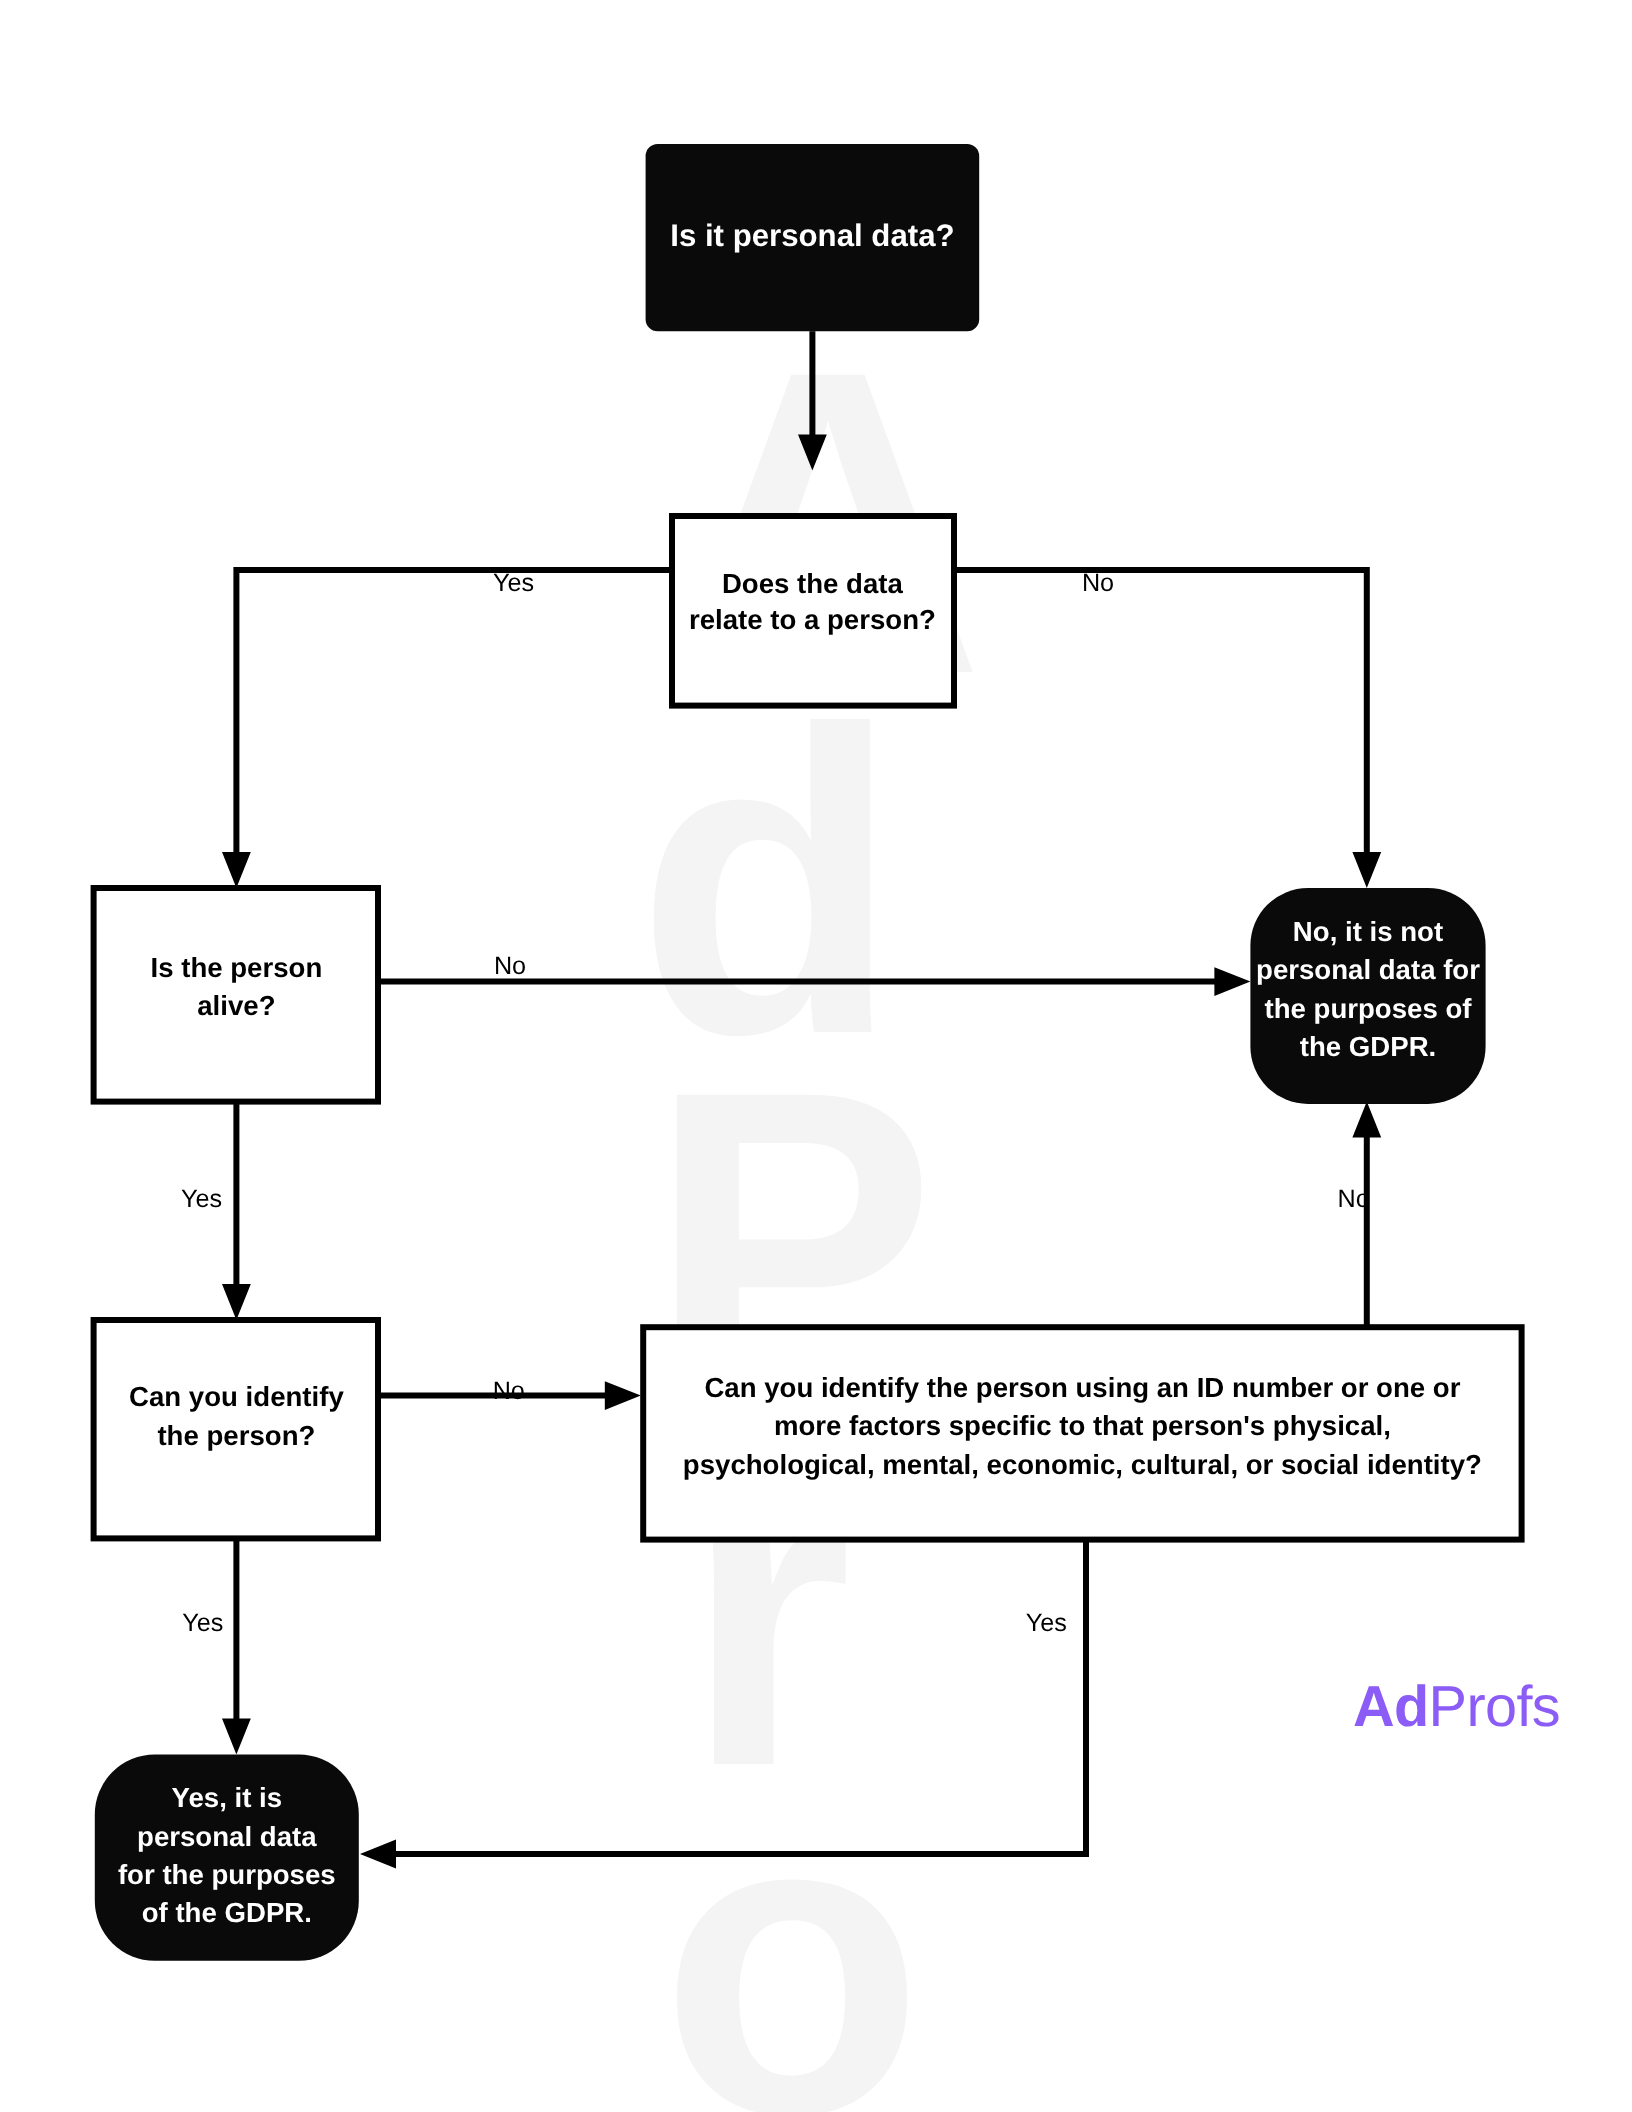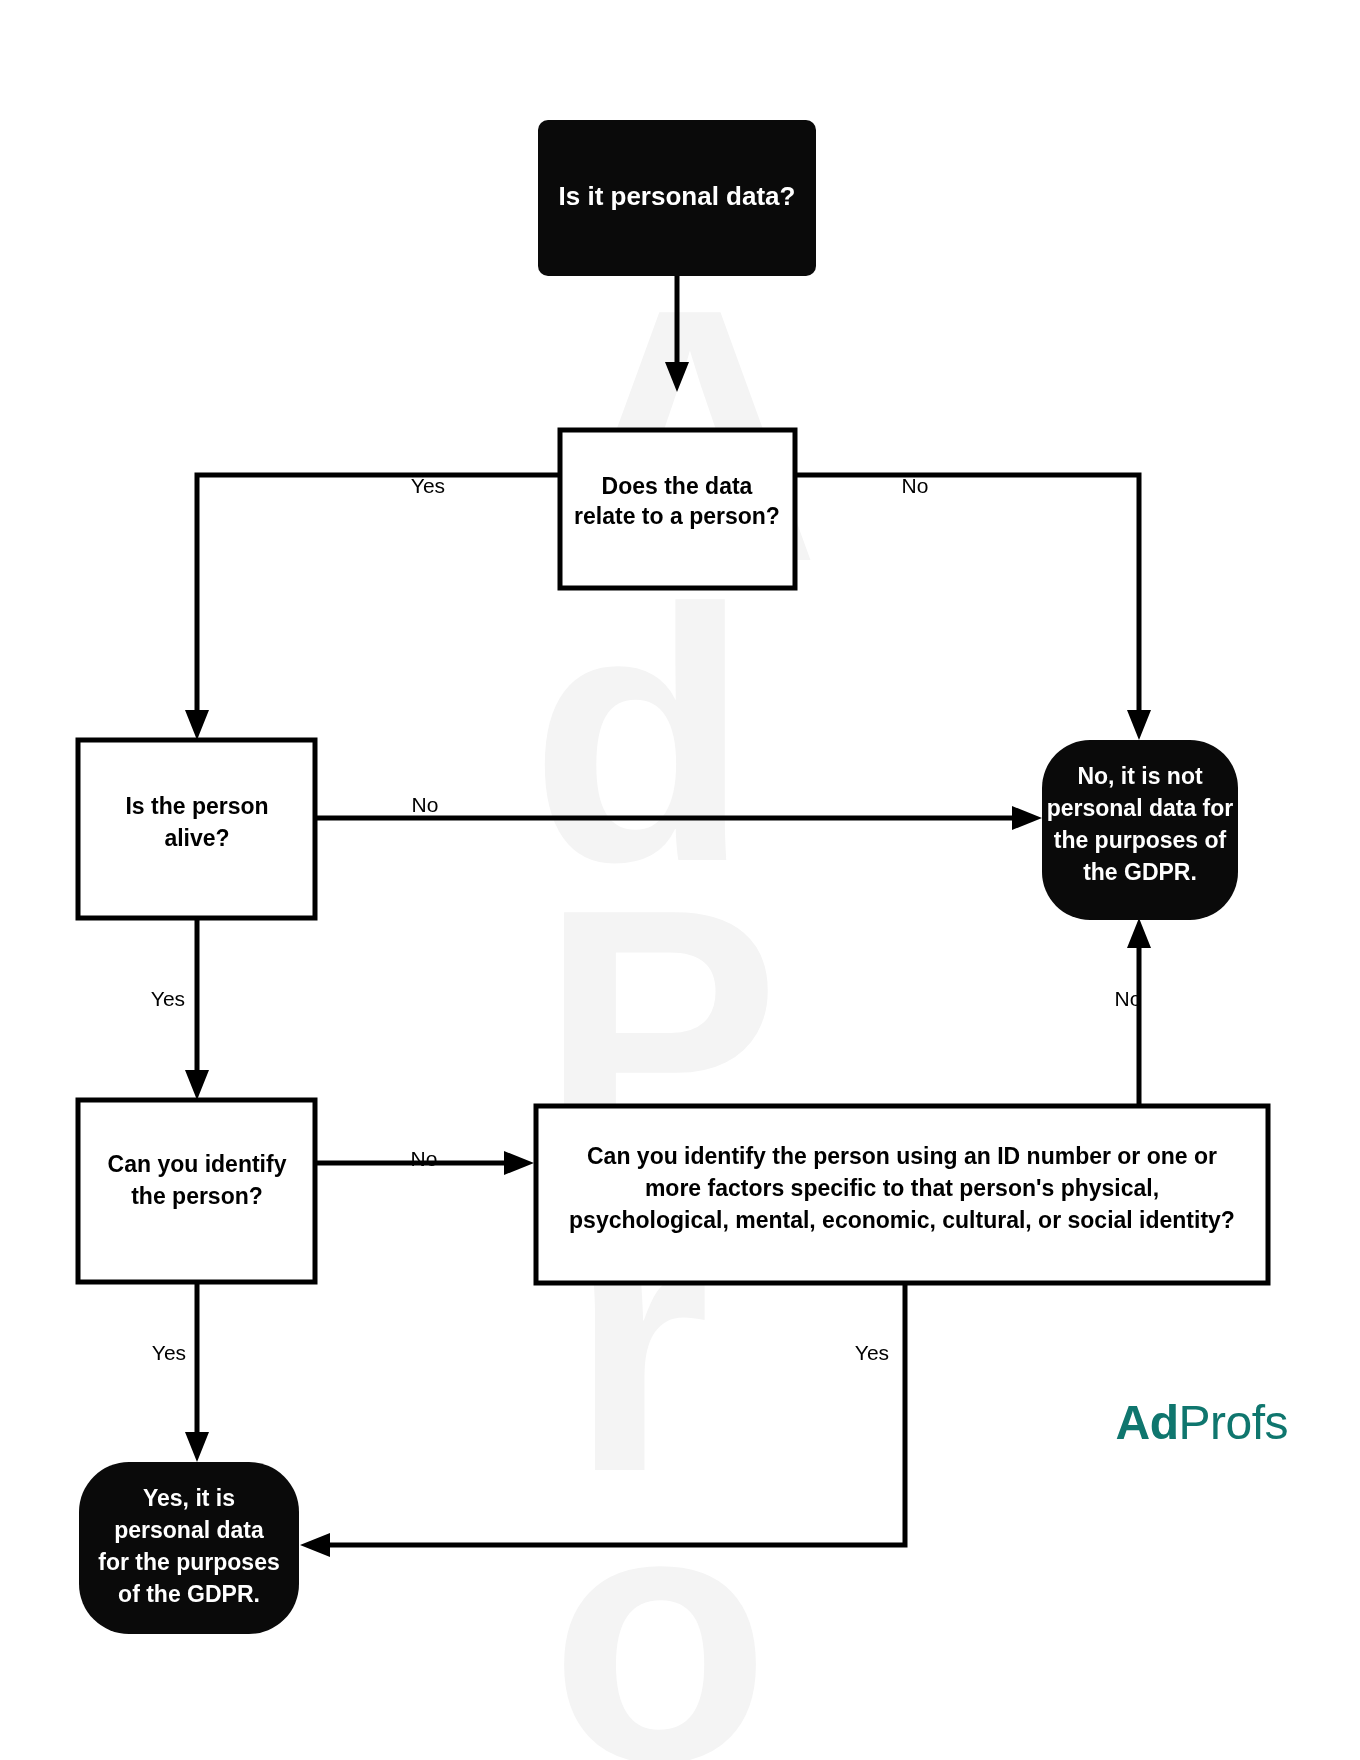--- a/index.html
+++ b/index.html
@@ -66,26 +66,26 @@
   }
   .wm {
     fill: #f4f4f4;
     font-family: "Liberation Sans", sans-serif;
     font-weight: bold;
     font-size: 360px;
     text-anchor: middle;
   }
   .brand {
     position: absolute;
-    right: 72px;
+    right: 60px;
     bottom: 310px;
     font-family: "Liberation Sans", sans-serif;
     font-size: 48px;
     letter-spacing: -0.5px;
-    color: #0f766e;
+    color: #8b5cf6;
     white-space: nowrap;
   }
   .brand .b-strong { font-weight: bold; }
   .brand .b-light  { font-weight: 300; }
 </style>
 </head>
 <body>
 
 <div id="flow-root">
 

